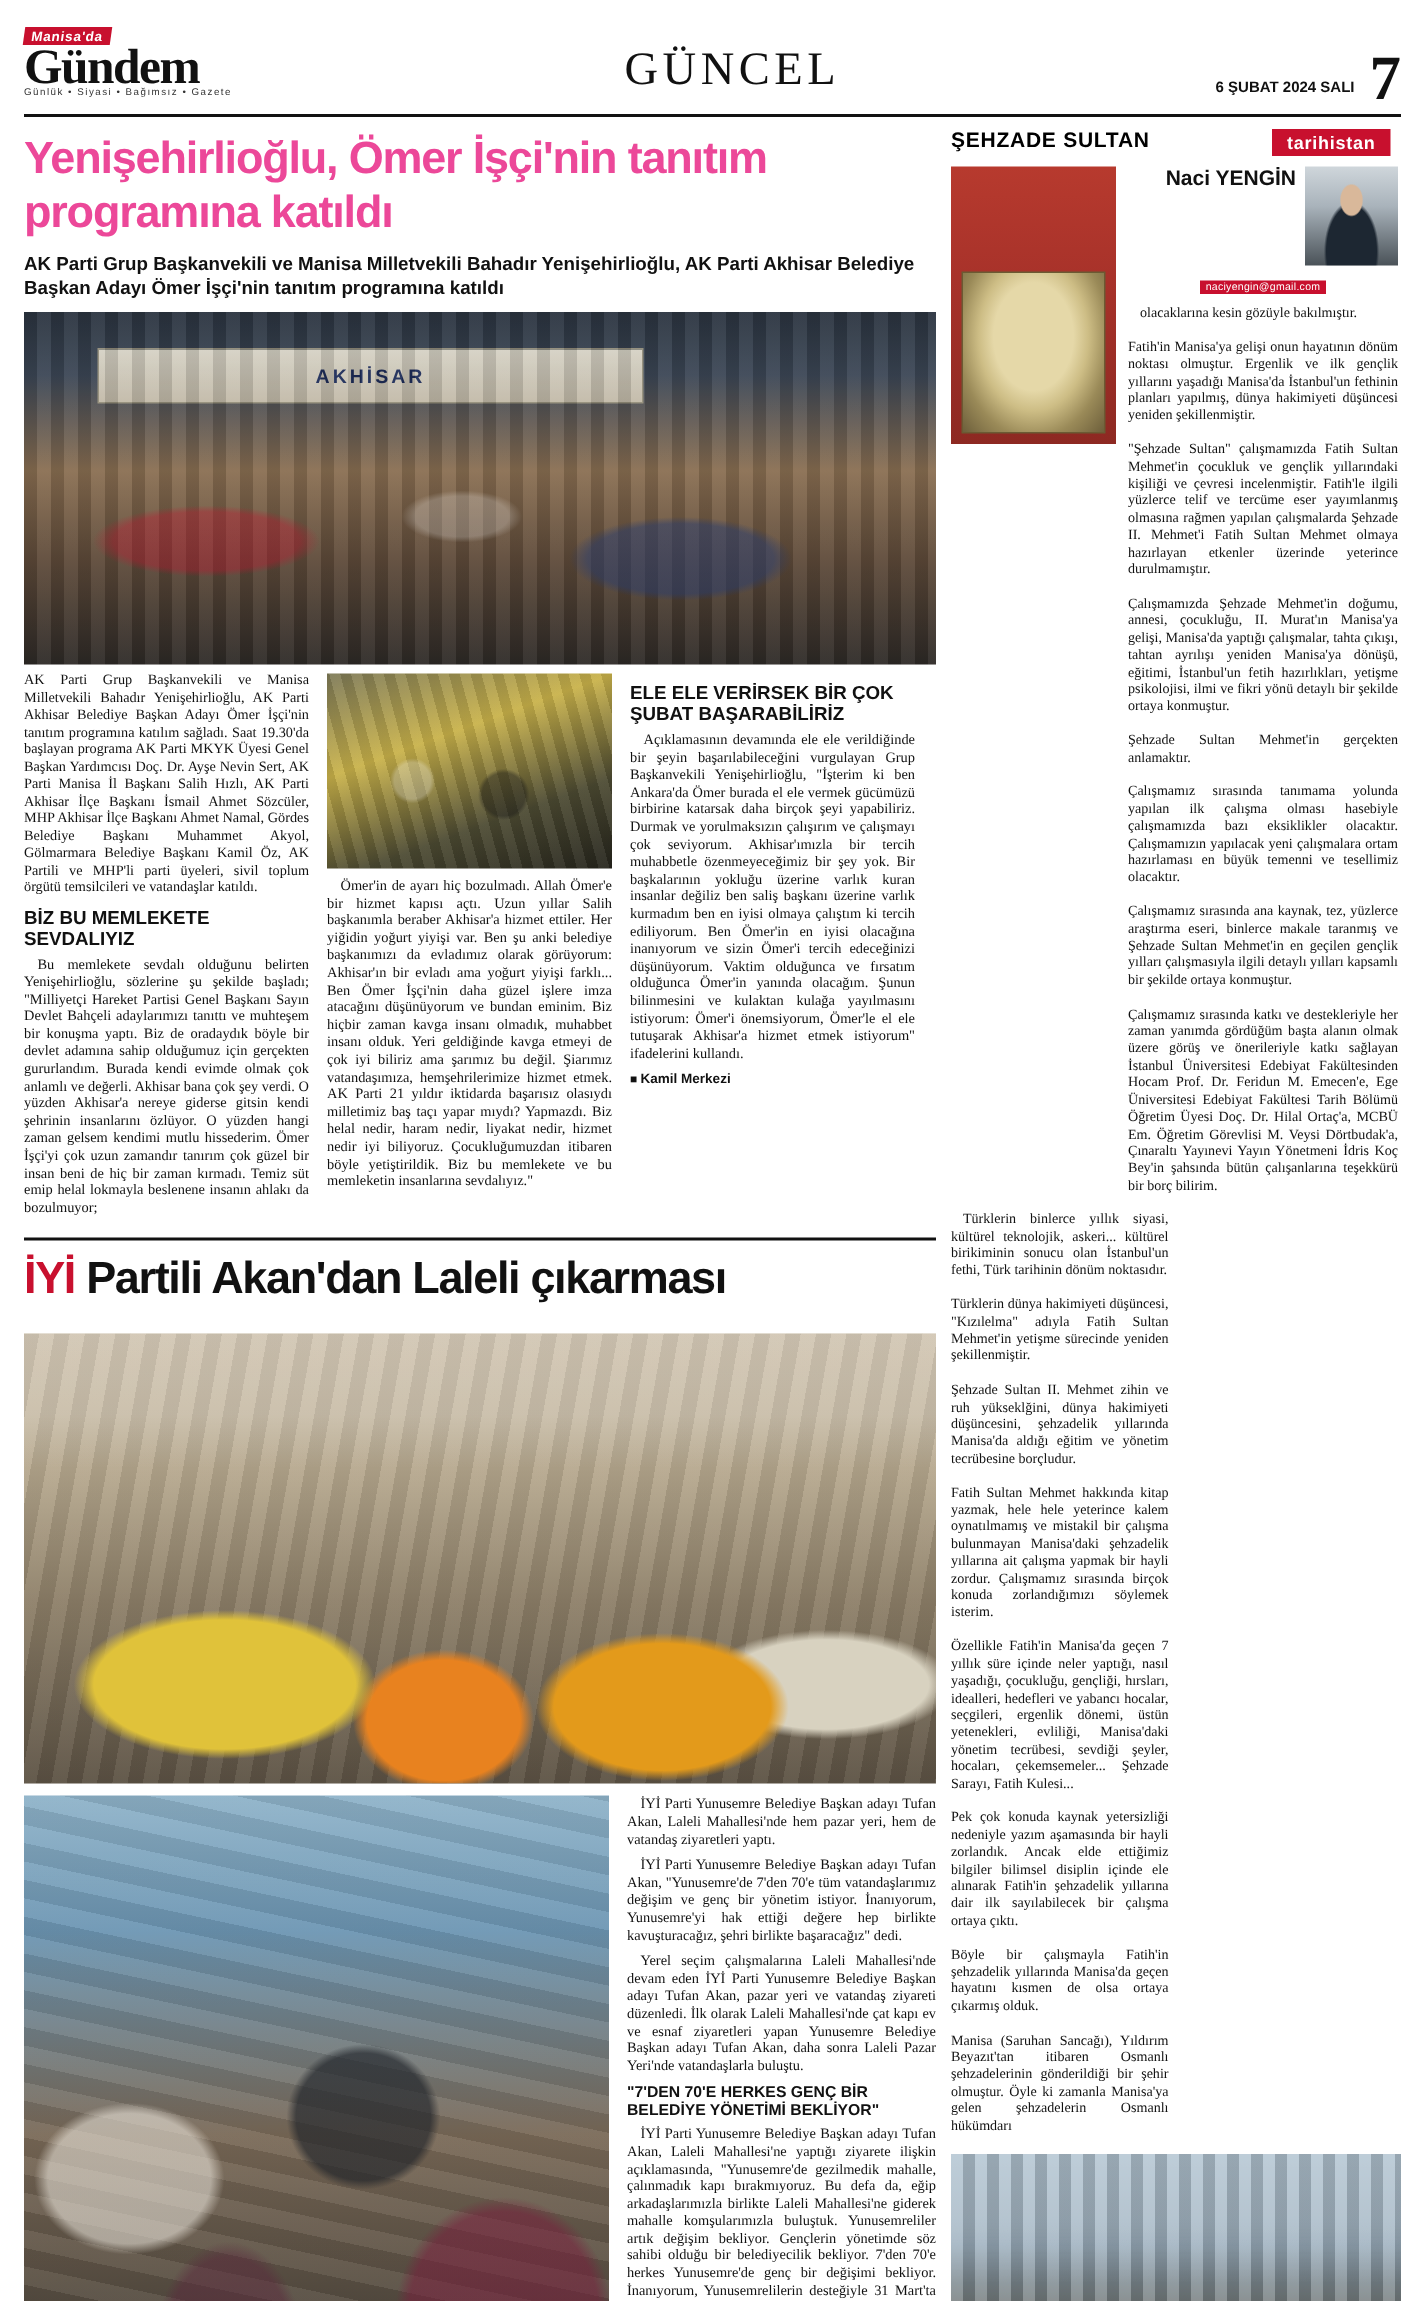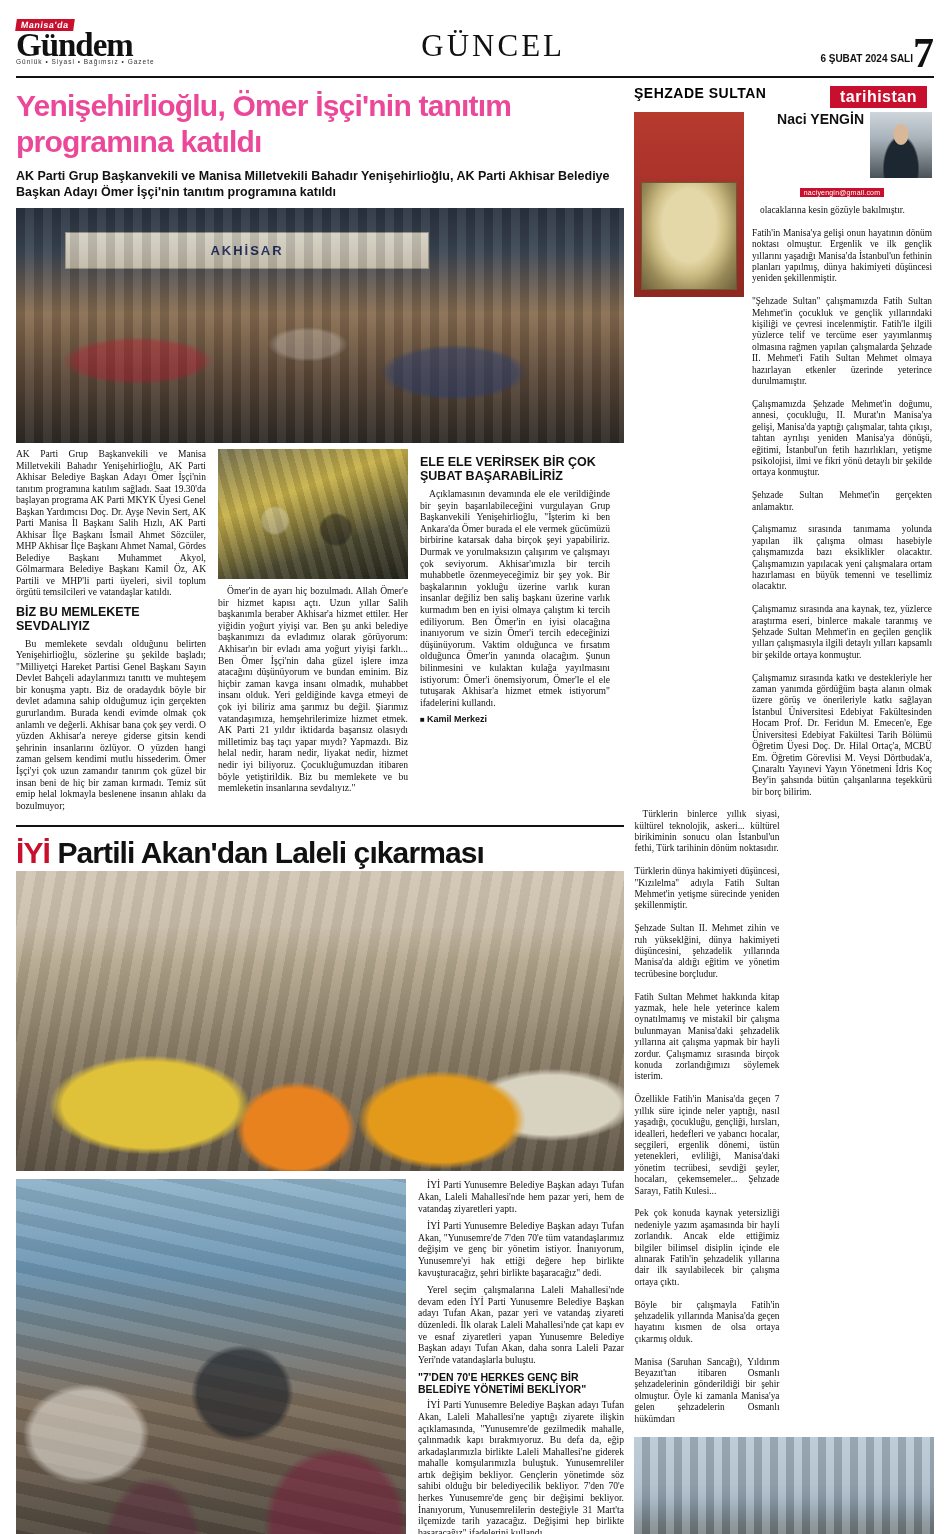--- a/index.html
+++ b/index.html
@@ -24,21 +24,21 @@
   }
   .logo-main {
     font-family:"Liberation Serif", serif; font-weight:bold; font-size:33px; line-height:31px;
     letter-spacing:-1px; color:#111; position:relative; display:block; margin-top:-2px;
   }
   .logo-sub { font-family:"Liberation Sans", sans-serif; font-size:6.5px; color:#333; letter-spacing:1px; margin-top:-3px; }
   .masthead-center { flex:1; text-align:center; }
   .masthead-center .kicker {
     font-family:"Liberation Serif", serif; font-size:31px; letter-spacing:3px; color:#111; margin-top:14px;
   }
-  .masthead-right { text-align:right; display:flex; align-items:flex-end; padding-top:22px;}
+  .masthead-right { text-align:right; display:flex; align-items:flex-end; gap:10px; padding-top:22px;}
   .masthead-date { font-family:"Liberation Sans", sans-serif; font-size:10px; font-weight:bold; color:#111; padding-bottom:6px;}
   .masthead-pageno { font-family:"Liberation Serif", serif; font-size:42px; font-weight:bold; line-height:34px; color:#111; }
   .rule { border:0; border-top:2px solid #111; margin:4px 0 8px 0; }
 
   
   .grid { display:flex; gap:10px; }
   .col-left { width: 608px; }
   .col-right { width: 300px; }
 
   h1.headline {
@@ -151,32 +151,32 @@
   .subhead-sm {
     font-family:"Liberation Sans", sans-serif; font-weight:bold; font-size:10.5px; line-height:12px;
     margin:6px 0 4px 0; text-indent:0 !important; text-align:left;
   }
   .byline { font-family:"Liberation Sans",sans-serif; font-weight:bold; font-size:9px; }
   .sq::before { content:"■ "; font-size:8px; }
 
   
   h2.headline2 {
     font-family:"Liberation Sans", sans-serif; font-weight:bold; font-size:30px; line-height:32px;
-    letter-spacing:-.9px; margin:10px 0 2px 0;
+    letter-spacing:-.9px; margin:10px 0 20px 0;
   }
   h2.headline2 .lead { color:#c8102e; }
 
   
   .rail-title {
     font-family:"Liberation Sans", sans-serif; font-weight:bold; font-size:14px; line-height:15px;
     letter-spacing:.5px; color:#000000; margin:0 0 6px 0;
   }
   .tarihistan-badge {
     background:#c8102e; color:#fff; font-family:"Liberation Sans", sans-serif; font-weight:bold;
-    font-size:16px; padding:2px 10px; display:inline-block; letter-spacing:.5px;
+    font-size:12px; padding:2px 10px; display:inline-block; letter-spacing:.5px;
   }
   .author-name { font-family:"Liberation Sans",sans-serif; font-weight:bold; font-size:14px; line-height:15px; text-align:right;}
   .author-mail {
     background:#c8102e; color:#fff; font-family:"Liberation Sans",sans-serif; font-size:7px;
     padding:1px 4px; display:inline-block; letter-spacing:.2px;
   }
   .rail-cols { display:flex; gap:9px; }
   .rail-col { font-size:9.4px; line-height:11.4px; text-align:justify; }
   .rail-col p { margin:0 0 6px 0; text-indent:8px; }
 </style>
@@ -288,21 +288,21 @@
 
 Çalışmamız sırasında tanımama yolunda yapılan ilk çalışma olması hasebiyle çalışmamızda bazı eksiklikler olacaktır. Çalışmamızın yapılacak yeni çalışmalara ortam hazırlaması en büyük temenni ve tesellimiz olacaktır.
 
 Çalışmamız sırasında ana kaynak, tez, yüzlerce araştırma eseri, binlerce makale taranmış ve Şehzade Sultan Mehmet'in en geçilen gençlik yılları çalışmasıyla ilgili detaylı yılları kapsamlı bir şekilde ortaya konmuştur.
 
 Çalışmamız sırasında katkı ve destekleriyle her zaman yanımda gördüğüm başta alanın olmak üzere görüş ve önerileriyle katkı sağlayan İstanbul Üniversitesi Edebiyat Fakültesinden Hocam Prof. Dr. Feridun M. Emecen'e, Ege Üniversitesi Edebiyat Fakültesi Tarih Bölümü Öğretim Üyesi Doç. Dr. Hilal Ortaç'a, MCBÜ Em. Öğretim Görevlisi M. Veysi Dörtbudak'a, Çınaraltı Yayınevi Yayın Yönetmeni İdris Koç Bey'in şahsında bütün çalışanlarına teşekkürü bir borç bilirim.</p>
           </div>
         </div>
       </div>
 
-      <div class="rail-cols" style="margin-top:5px;justify-content:center;">
+      <div class="rail-cols" style="margin-top:5px;">
         <div class="rail-col" style="width:145px;">
           <p style="white-space:pre-line;">Türklerin binlerce yıllık siyasi, kültürel teknolojik, askeri... kültürel birikiminin sonucu olan İstanbul'un fethi, Türk tarihinin dönüm noktasıdır.
 
 Türklerin dünya hakimiyeti düşüncesi, "Kızılelma" adıyla Fatih Sultan Mehmet'in yetişme sürecinde yeniden şekillenmiştir.
 
 Şehzade Sultan II. Mehmet zihin ve ruh yükseklğini, dünya hakimiyeti düşüncesini, şehzadelik yıllarında Manisa'da aldığı eğitim ve yönetim tecrübesine borçludur.
 
 Fatih Sultan Mehmet hakkında kitap yazmak, hele hele yeterince kalem oynatılmamış ve mistakil bir çalışma bulunmayan Manisa'daki şehzadelik yıllarına ait çalışma yapmak bir hayli zordur. Çalışmamız sırasında birçok konuda zorlandığımızı söylemek isterim.
 
 Özellikle Fatih'in Manisa'da geçen 7 yıllık süre içinde neler yaptığı, nasıl yaşadığı, çocukluğu, gençliği, hırsları, idealleri, hedefleri ve yabancı hocalar, seçgileri, ergenlik dönemi, üstün yetenekleri, evliliği, Manisa'daki yönetim tecrübesi, sevdiği şeyler, hocaları, çekemsemeler... Şehzade Sarayı, Fatih Kulesi...

